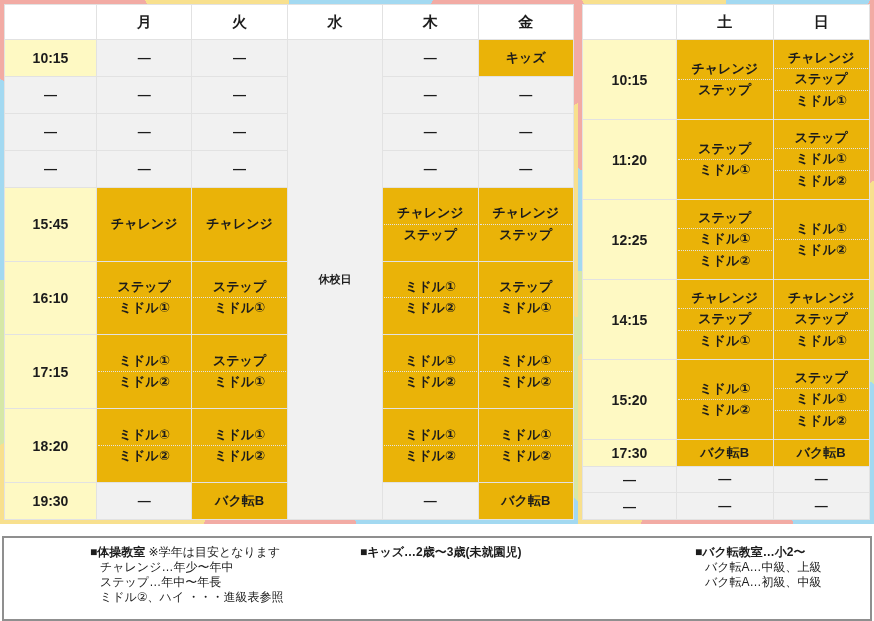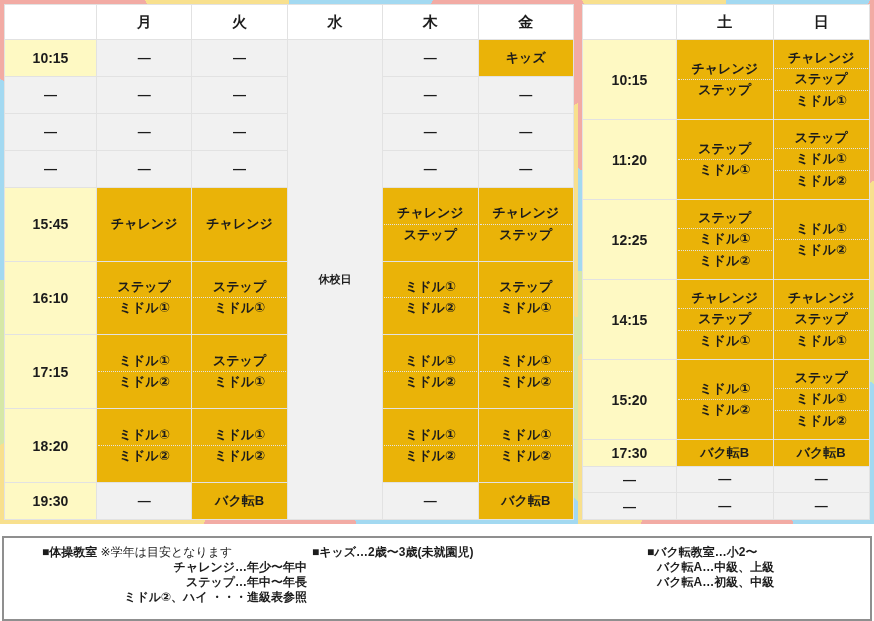--- a/index.html
+++ b/index.html
@@ -49,27 +49,28 @@
     box-sizing:border-box;
     margin:12px 2px 0 2px;
     border:2px solid #8f8f8f;
     background:#fff;
     height:85px;
     display:flex;
     align-items:flex-start;
     padding-top:7px;
     font-size:12px;
     line-height:15px;
+    padding-left:48px;
   }
   .lg { white-space:nowrap; }
   .lg1 { margin-left:38px; width:265px; }
   .lg2 { margin-left:5px;  width:330px; }
   .lg3 { margin-left:5px; }
   .lg-title { font-weight:bold; }
-  .lg-item  { padding-left:10px; font-weight:bold;text-align:right; }
+  .lg-item  { padding-left:10px; font-weight:normal; }
   .lg-note  { font-weight:normal; }
 </style>
 </head>
 <body>
 
 <div class="page">
   <div class="tables">
 
     <div class="frame frame-left">
       <table>

